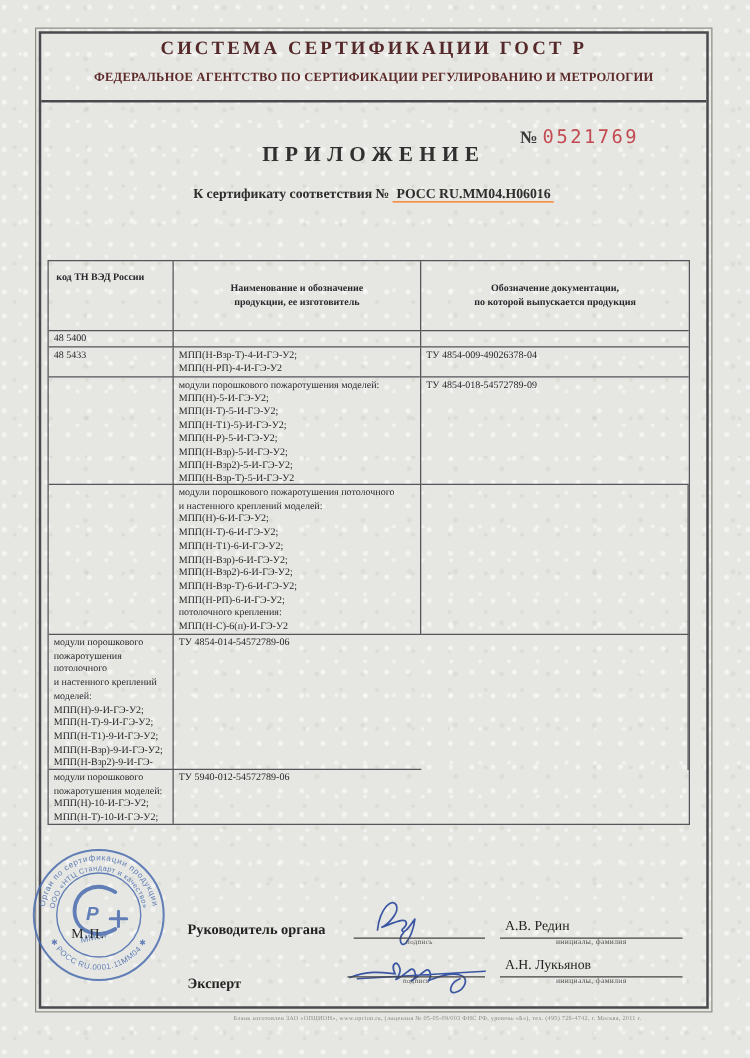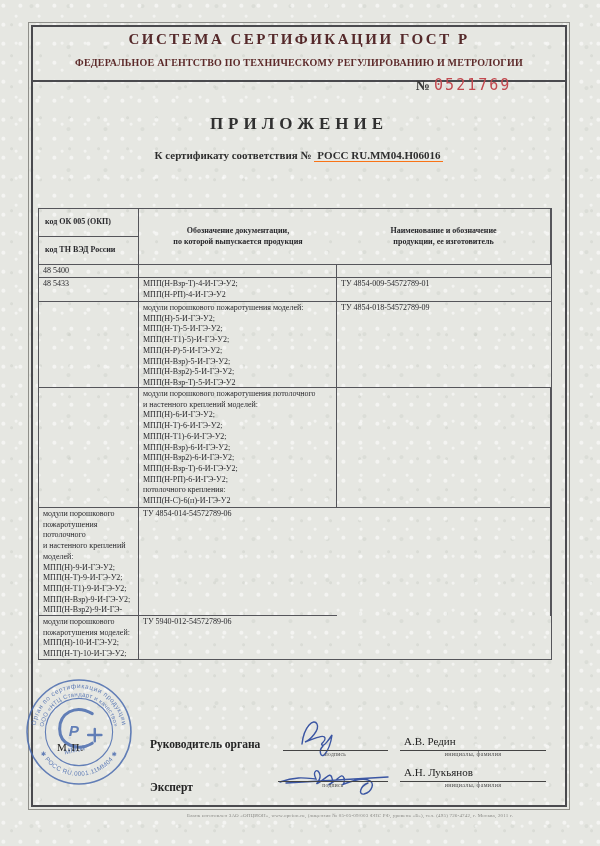--- a/index.html
+++ b/index.html
@@ -15,21 +15,21 @@
     background-size:17px 19px,23px 27px,29px 31px,37px 41px;
   }
   .page{position:relative;width:600px;height:846px;}
   .frame-outer{position:absolute;left:28px;top:22px;width:540px;height:786px;border:1px solid #8f8f8a;}
   .frame-inner{position:absolute;left:2px;top:2px;right:2px;bottom:2px;border:2px solid #4a4a4e;}
   .abs{position:absolute;}
   .ctr{left:30px;width:538px;text-align:center;}
   .sys-title{top:31px;font-size:15px;font-weight:bold;letter-spacing:2.5px;color:#55292a;}
   .agency{top:57px;font-size:10px;font-weight:bold;letter-spacing:.2px;color:#5d2a2a;}
   .hdr-sep{top:80px;left:33px;width:532px;border-top:2px solid #4a4a4e;}
-  .serial{top:76px;left:416px;white-space:nowrap;}
+  .serial{top:100px;left:416px;white-space:nowrap;}
   .serial .nsign{font-size:14px;font-weight:bold;color:#3a3a3a;}
   .serial .digits{font-family:"DejaVu Sans Mono",monospace;font-size:15px;letter-spacing:2px;color:#c2494f;}
   .doc-title{top:114px;font-size:17px;font-weight:bold;letter-spacing:5px;color:#303030;}
   .cert-line{top:149px;font-size:11px;font-weight:bold;color:#2e2e2e;}
   .cert-num{border-bottom:1px solid #f97316;padding:0 3px;font-weight:bold;}
   .desc{top:172px;font-size:11px;font-weight:bold;line-height:14px;color:#2e2e2e;}
   
   .tbl{position:absolute;left:38px;top:208px;width:512px;border:1px solid #55555a;
        display:grid;grid-template-columns:100px 198px 214px;
        grid-template-rows:56px 13px 24px 86px 120px 108px 43px;
@@ -71,54 +71,53 @@
 </head>
 <body>
 
 <div class="page">
 
   <div class="frame-outer">
     <div class="frame-inner"></div>
   </div>
 
   <div class="abs ctr sys-title">СИСТЕМА СЕРТИФИКАЦИИ ГОСТ Р</div>
-  <div class="abs ctr agency">ФЕДЕРАЛЬНОЕ АГЕНТСТВО ПО ТЕХНИЧЕСКОМУ РЕГУЛИРОВАНИЮ И МЕТРОЛОГИИ</div>
+  <div class="abs ctr agency">ФЕДЕРАЛЬНОЕ АГЕНТСТВО ПО СЕРТИФИКАЦИИ РЕГУЛИРОВАНИЮ И МЕТРОЛОГИИ</div>
   <div class="abs hdr-sep"></div>
 
   <div class="abs serial">
     <span class="nsign">№</span>
     <span class="digits">0521769</span>
   </div>
 
   <div class="abs ctr doc-title">ПРИЛОЖЕНИЕ</div>
 
   <div class="abs ctr cert-line">
     <span>К сертификату соответствия №</span>
     <span class="cert-num">РОСС RU.MM04.H06016</span>
   </div>
 
 
   <div class="tbl">
     <div class="cell hcell h1">
-      <div class="sub top">код ОК 005 (ОКП)</div>
       <div class="sub">код ТН ВЭД России</div>
     </div>
+    <div class="cell hcell hmid">Наименование и обозначение
+продукции, ее изготовитель</div>
     <div class="cell hcell hmid c3">Обозначение документации,
 по которой выпускается продукция</div>
-    <div class="cell hcell hmid">Наименование и обозначение
-продукции, ее изготовитель</div>
 
     <div class="cell">48 5400</div>
     <div class="cell pre"></div>
     <div class="cell c3"></div>
 
     <div class="cell">48 5433</div>
     <div class="cell pre">МПП(Н-Взр-Т)-4-И-ГЭ-У2;
 МПП(Н-РП)-4-И-ГЭ-У2</div>
-    <div class="cell c3">ТУ 4854-009-54572789-01</div>
+    <div class="cell c3">ТУ 4854-009-49026378-04</div>
 
     <div class="cell"></div>
     <div class="cell pre">модули порошкового пожаротушения моделей:
 МПП(Н)-5-И-ГЭ-У2;
 МПП(Н-Т)-5-И-ГЭ-У2;
 МПП(Н-Т1)-5)-И-ГЭ-У2;
 МПП(Н-Р)-5-И-ГЭ-У2;
 МПП(Н-Взр)-5-И-ГЭ-У2;
 МПП(Н-Взр2)-5-И-ГЭ-У2;
 МПП(Н-Взр-Т)-5-И-ГЭ-У2</div>

